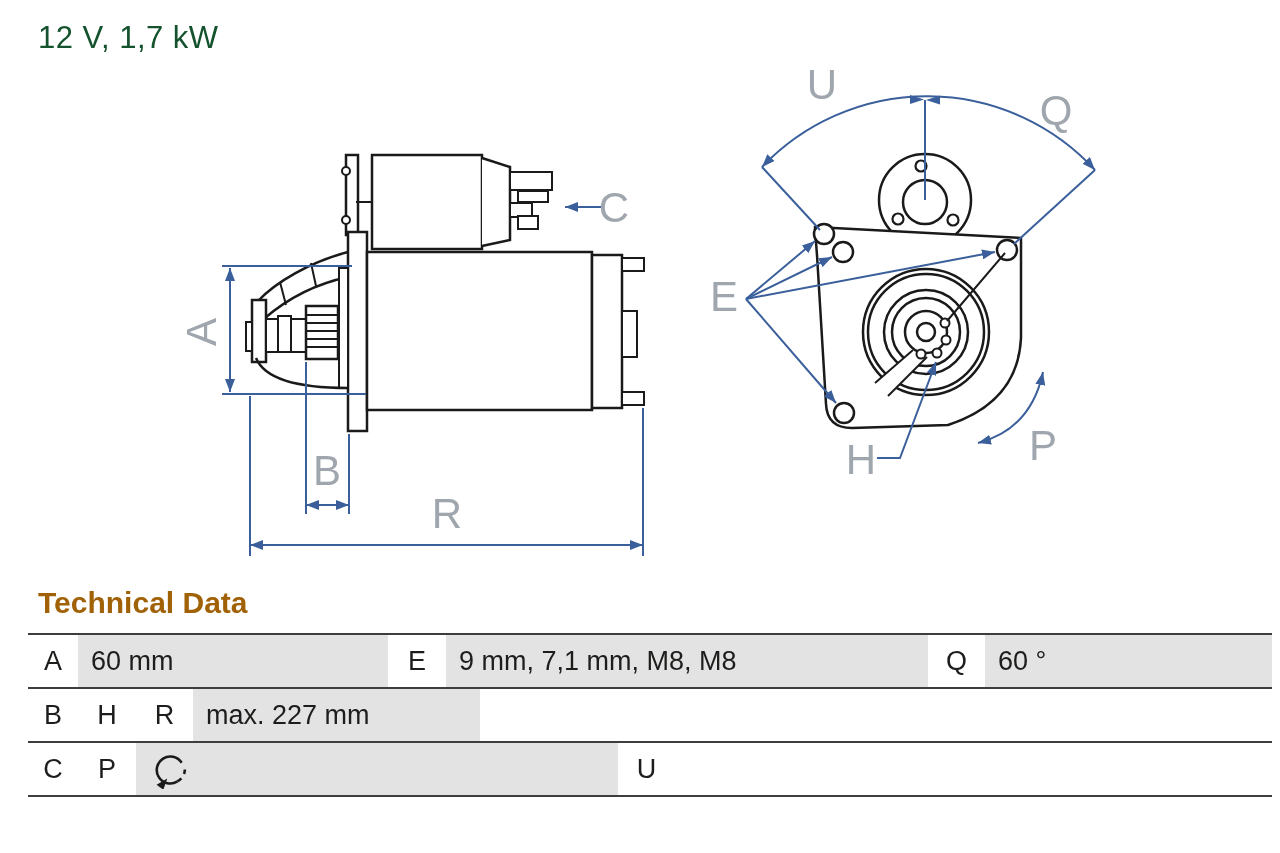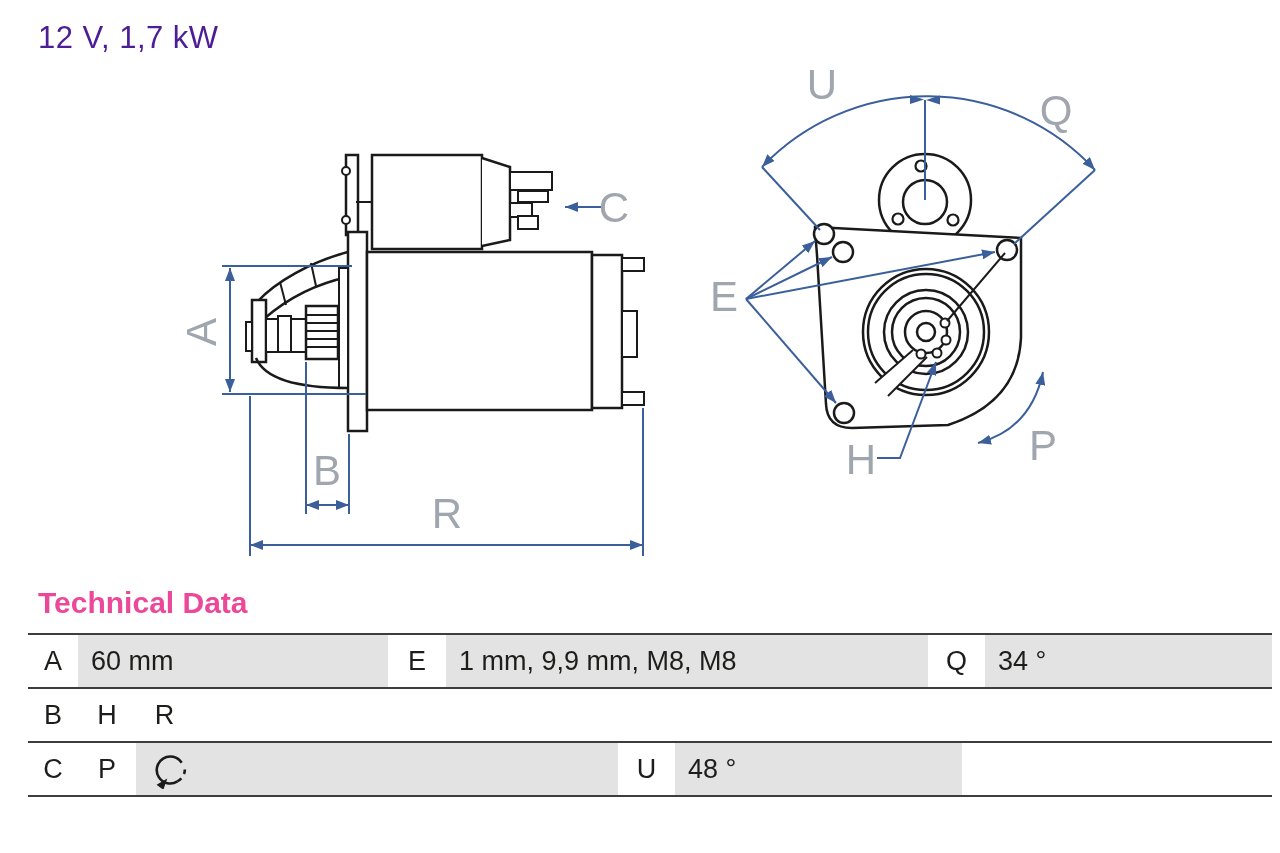--- a/index.html
+++ b/index.html
@@ -1,20 +1,20 @@
 <!DOCTYPE html>
 <html><head>
 <meta charset="utf-8">
 <style>
   html,body{margin:0;padding:0;background:#ffffff;width:1280px;height:853px;overflow:hidden;
             font-family:"Liberation Sans",sans-serif;}
   .page{position:relative;width:1280px;height:853px;background:#fff;}
-  .title{position:absolute;left:38px;top:20px;font-size:31px;font-weight:500;color:#4c1d95;letter-spacing:.5px;}
+  .title{position:absolute;left:38px;top:20px;font-size:31px;font-weight:500;color:#14532d;letter-spacing:.5px;}
   .drawing{position:absolute;left:0;top:0;}
-  .section-heading{position:absolute;left:38px;top:586px;font-size:30px;font-weight:700;color:#ec4899;}
+  .section-heading{position:absolute;left:38px;top:586px;font-size:30px;font-weight:700;color:#a16207;}
   .tech-table{position:absolute;left:28px;top:633px;width:1244px;border-top:2px solid #3d3d3d;font-size:27px;color:#1d1d1b;}
   .t-row{display:flex;height:52px;border-bottom:2px solid #3d3d3d;}
   .t-key{display:flex;align-items:center;justify-content:center;background:#ffffff;}
   .t-val{display:flex;align-items:center;background:#e3e3e3;padding-left:13px;box-sizing:border-box;}
   .w-k1{width:50px;} .w-v1{width:310px;}
   .w-k2{width:58px;} .w-v2{width:482px;}
   .w-k3{width:57px;} .w-v3{width:287px;}
   .rot-icon{margin-left:2px;}
   svg text.dim-label{font-family:"Liberation Sans",sans-serif;font-weight:300;font-size:42px;fill:#9FA6AE;}
 </style>
@@ -171,40 +171,40 @@
   </svg>
 
   <div class="section-heading">Technical Data</div>
 
   <div class="tech-table">
 
     <div class="t-row">
       <div class="t-key w-k1">A</div>
       <div class="t-val w-v1">60 mm</div>
       <div class="t-key w-k2">E</div>
-      <div class="t-val w-v2">1 mm, 9,9 mm, M8, M8</div>
+      <div class="t-val w-v2">9 mm, 7,1 mm, M8, M8</div>
       <div class="t-key w-k3">Q</div>
-      <div class="t-val w-v3">34 °</div>
+      <div class="t-val w-v3">60 °</div>
     </div>
 
     <div class="t-row">
       <div class="t-key w-k1">B</div>
       <div class="t-key w-k2">H</div>
       <div class="t-key w-k3">R</div>
+      <div class="t-val w-v3">max. 227 mm</div>
     </div>
 
     <div class="t-row">
       <div class="t-key w-k1">C</div>
       <div class="t-key w-k2">P</div>
       <div class="t-val w-v2">
         <span></span>
         <svg class="rot-icon" width="40" height="40" viewBox="0 0 40 40">
           <path d="M28,8.5 A13.5,13.5 0 1 1 9.5,13.5" fill="none" stroke="#1a1a1a" stroke-width="2.6" transform="rotate(118 20 20)"></path>
           <path d="M28,8.5 A13.5,13.5 0 0 0 14,7.5" fill="none" stroke="#1a1a1a" stroke-width="2.6" stroke-dasharray="5 5" transform="rotate(118 20 20)"></path>
           <polygon points="3.5,33.5 15,29 9.5,39.5" fill="#1a1a1a" transform="rotate(-8 20 20)"></polygon>
         </svg>
       </div>
       <div class="t-key w-k3">U</div>
-      <div class="t-val w-v3">48 °</div>
     </div>
   </div>
 
 </div>
 
 </body></html>

